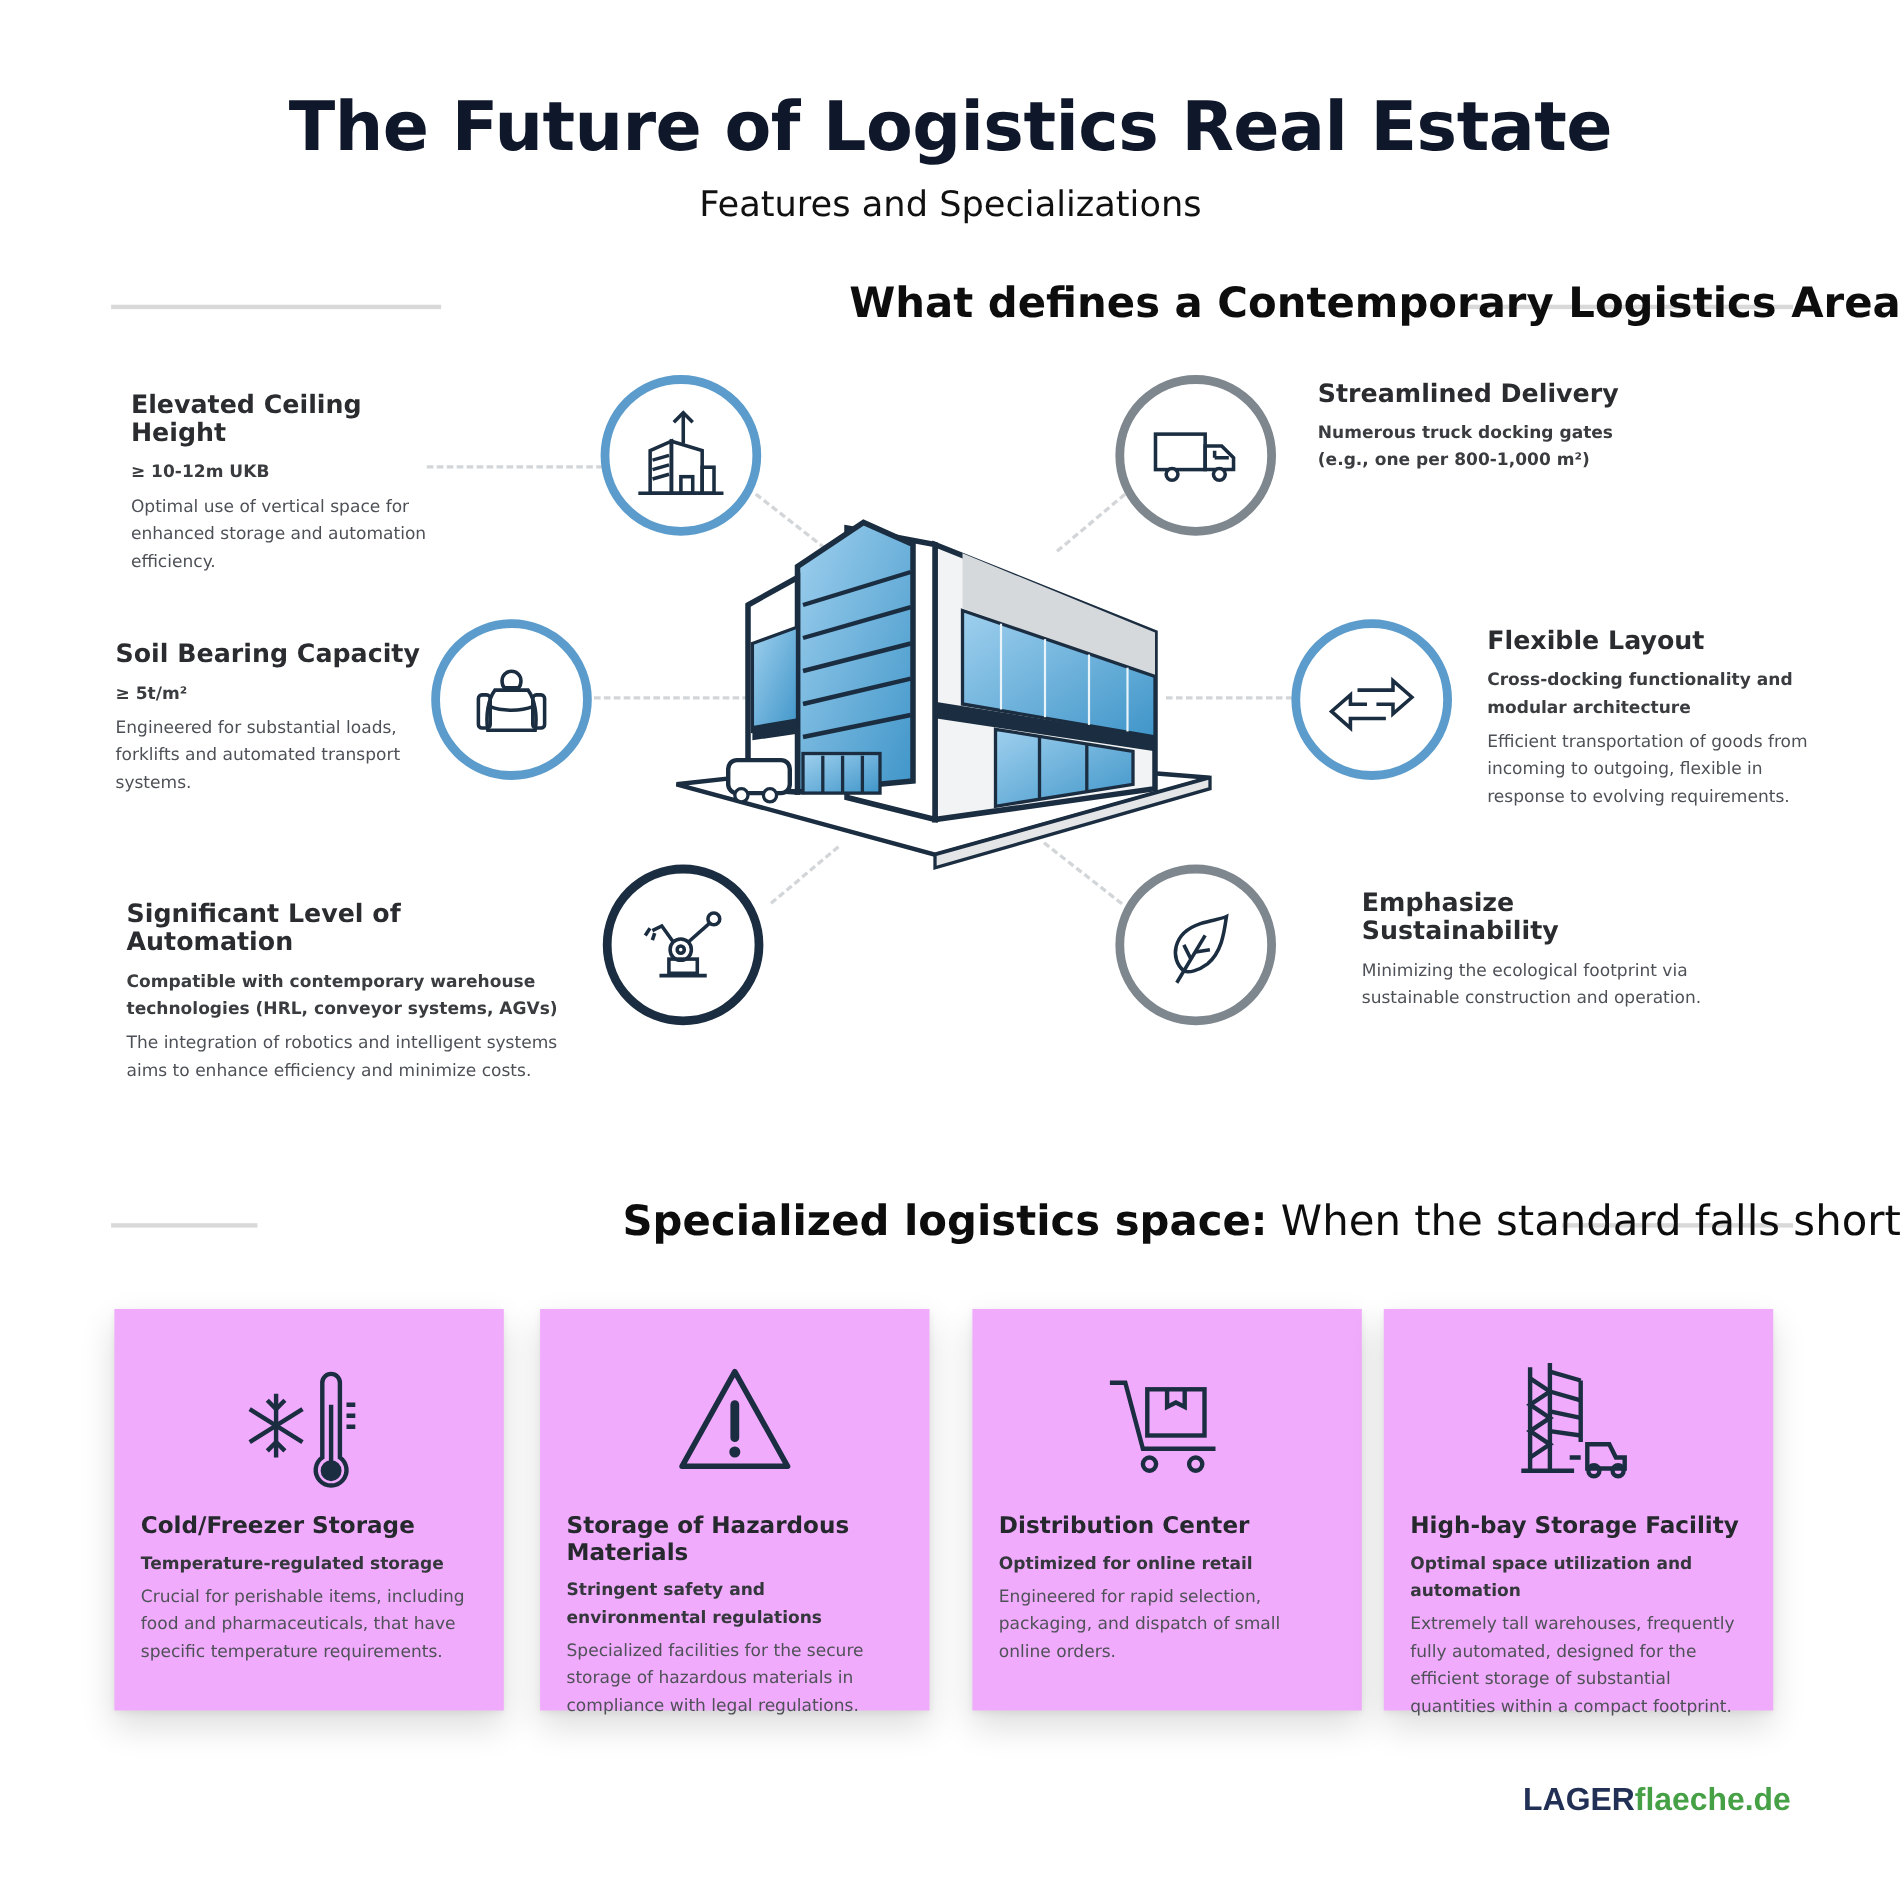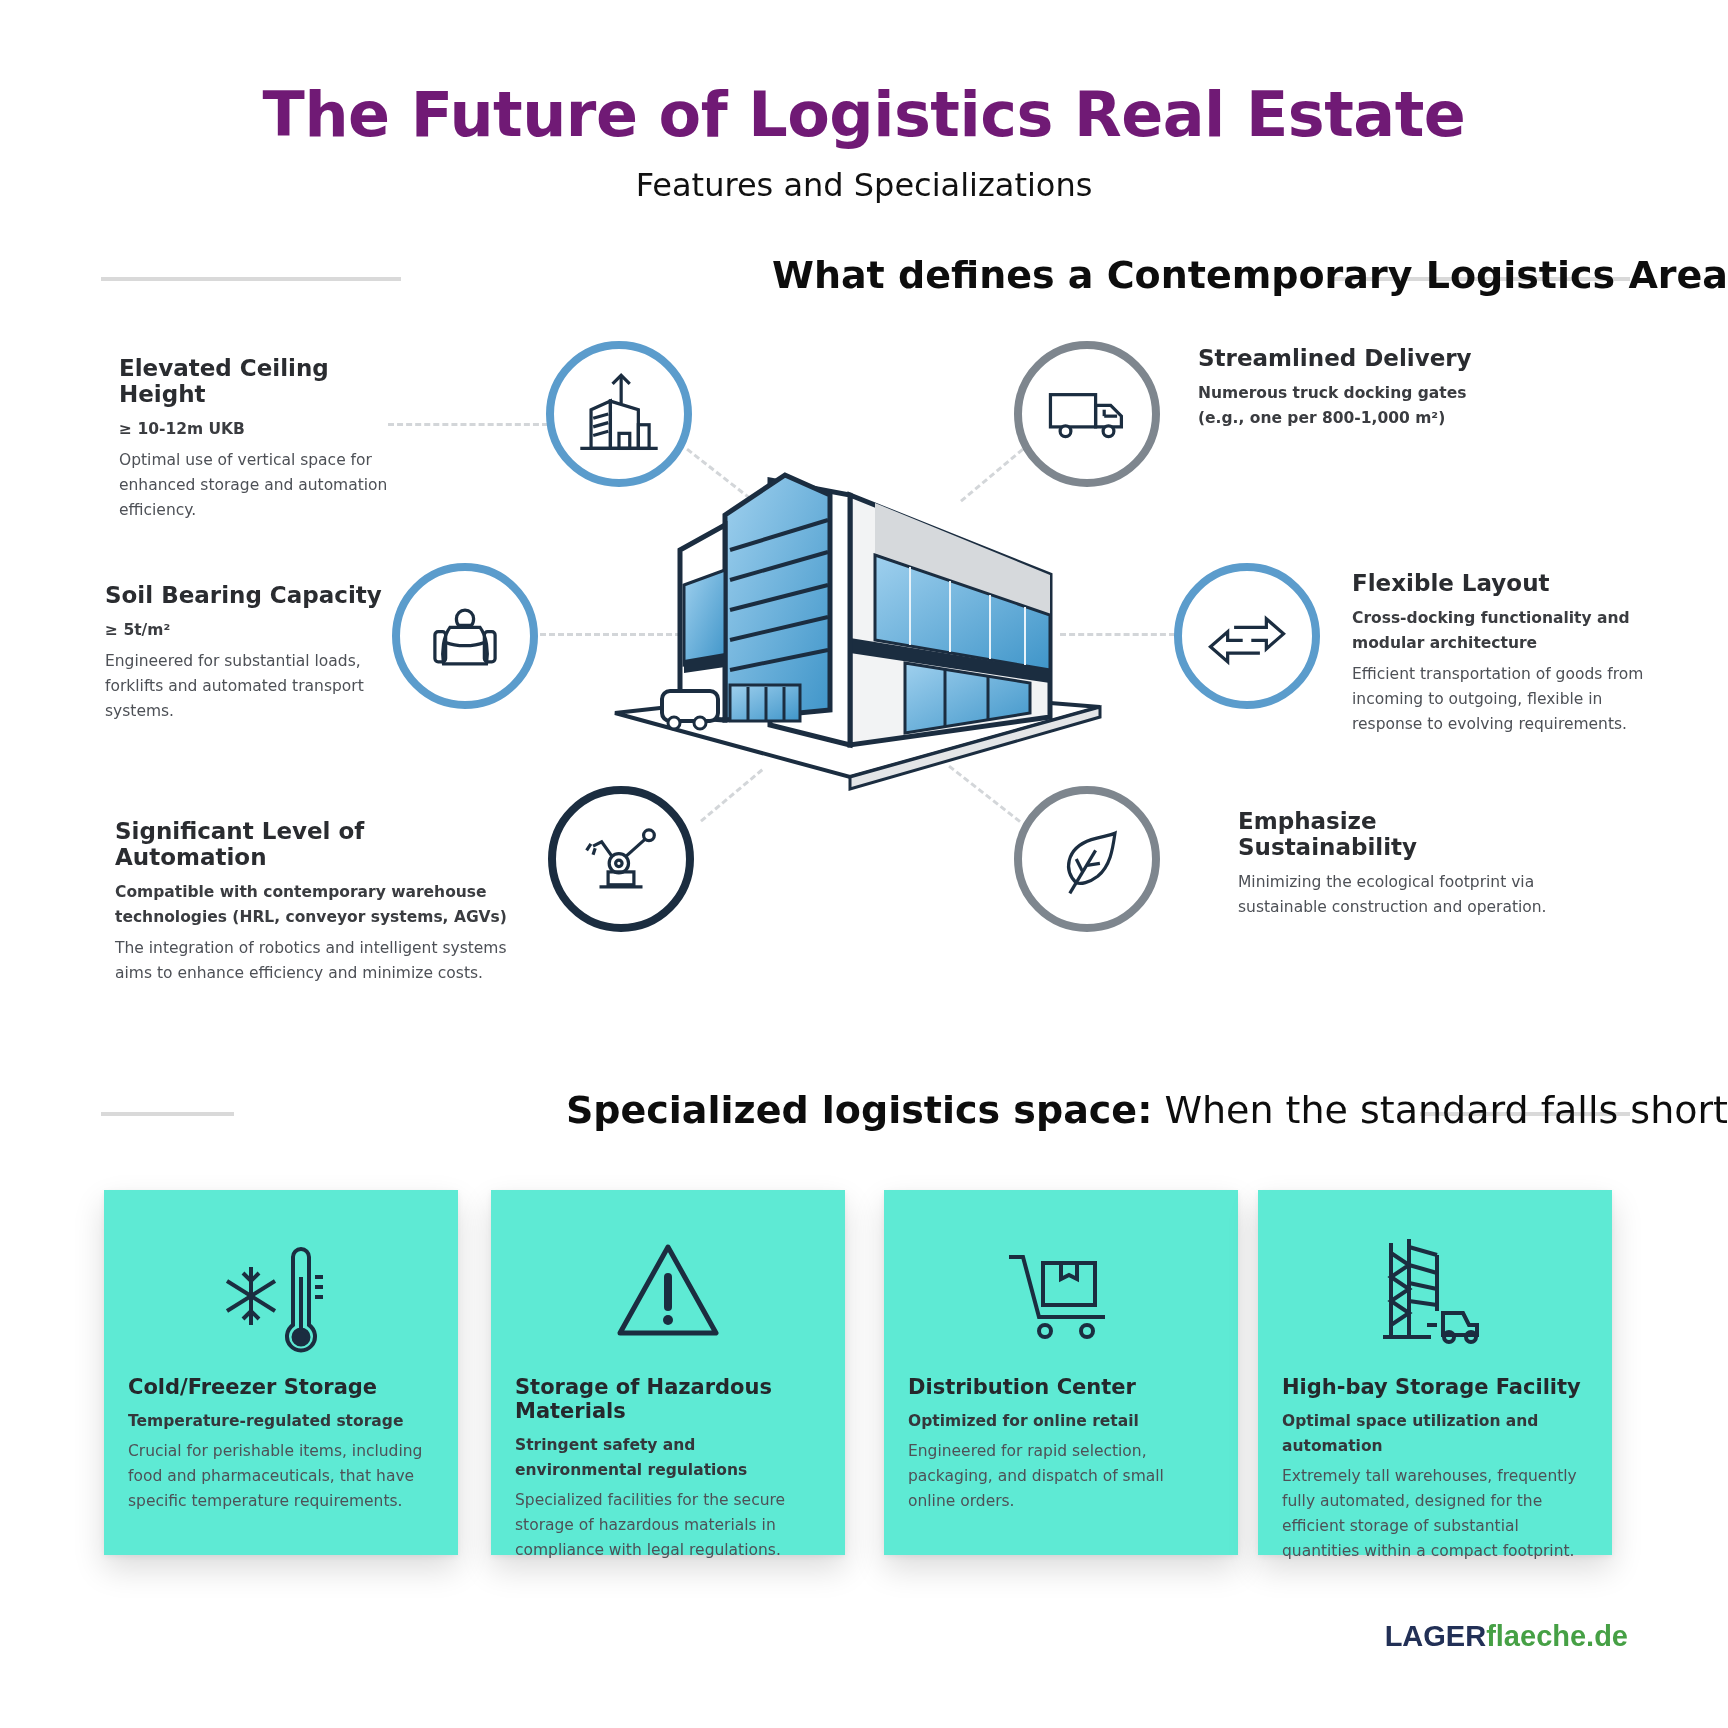--- a/index.html
+++ b/index.html
@@ -1,20 +1,20 @@
 <!DOCTYPE html>
 <html><head>
 <meta charset="utf-8">
 <style>
   * { box-sizing: border-box; margin: 0; padding: 0; }
   html, body { width: 1728px; height: 1728px; background: #ffffff; overflow: hidden; }
   body { font-family: "Liberation Sans", "DejaVu Sans", sans-serif; color: #2b2e33; position: relative; }
 
   .title { position: absolute; top: 78px; left: 0; width: 1728px; text-align: center;
-    font-family: "DejaVu Sans", sans-serif; font-weight: bold; font-size: 62px; color: #701a75; letter-spacing: -0.5px; }
+    font-family: "DejaVu Sans", sans-serif; font-weight: bold; font-size: 62px; color: #0f172a; letter-spacing: -0.5px; }
   .subtitle { position: absolute; top: 166px; left: 0; width: 1728px; text-align: center;
     font-family: "DejaVu Sans", sans-serif; font-size: 32px; color: #111; }
 
   .section-head { position: absolute; left: 0; width: 1728px; height: 50px; }
   .section-head .rule { position: absolute; top: 24px; height: 4px; background: #d9d9d9; }
   .section-head .label { position: absolute; top: 0; left: 0; width: 1728px; text-align: right;
     font-family: "DejaVu Sans", sans-serif; font-size: 38px; color: #0d0d0d; }
   .section-head .label b { font-weight: bold; }
 
   .feat { position: absolute; }
@@ -26,21 +26,21 @@
     display: flex; align-items: center; justify-content: center; }
   .ring.blue { border: 8px solid #5b9ccc; }
   .ring.gray { border: 8px solid #7e868e; }
   .ring.navy { border: 8px solid #1b2d40; }
   .ring svg { width: 86px; height: 86px; }
 
   .connector { position: absolute; border-top: 3px dashed #d3d6d9; transform-origin: 0 0; }
 
   .building { position: absolute; left: 600px; top: 455px; width: 520px; height: 340px; }
 
-  .card { position: absolute; top: 1190px; width: 354px; height: 365px; background: #5eead4;
+  .card { position: absolute; top: 1190px; width: 354px; height: 365px; background: #f0abfc;
     box-shadow: 0 14px 30px rgba(0,0,0,0.14), 0 2px 6px rgba(0,0,0,0.06); padding: 0 24px; }
   .card .icon-wrap { height: 185px; display: flex; align-items: center; justify-content: center; padding-top: 20px; }
   .card .icon-wrap svg { width: 120px; height: 120px; }
   .card h4 { font-family: "DejaVu Sans", sans-serif; font-weight: bold; font-size: 21px; color: #25282c; margin-top: 0; margin-bottom: 10px; }
   .card .sub { font-family: "DejaVu Sans", sans-serif; font-weight: bold; font-size: 15.5px; color: #34373b; line-height: 25px; margin-bottom: 5px; }
   .card .desc { font-family: "DejaVu Sans", sans-serif; font-size: 15.5px; color: #4e5157; line-height: 25px; }
 
   .logo { position: absolute; right: 100px; top: 1620px; font-family: "Liberation Sans", sans-serif; font-weight: bold; font-size: 29px; }
   .logo .a { color: #223056; margin-top: 23px; }
   .logo .b { color: #46a045; }

